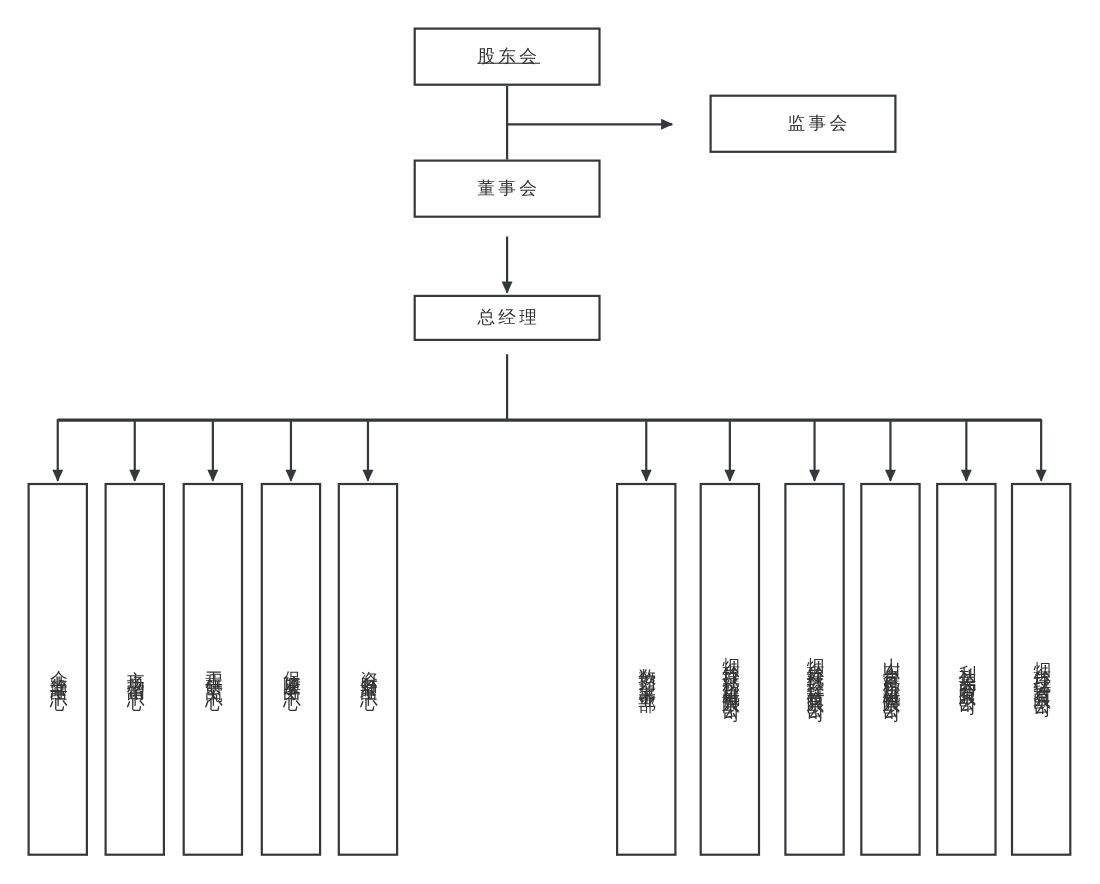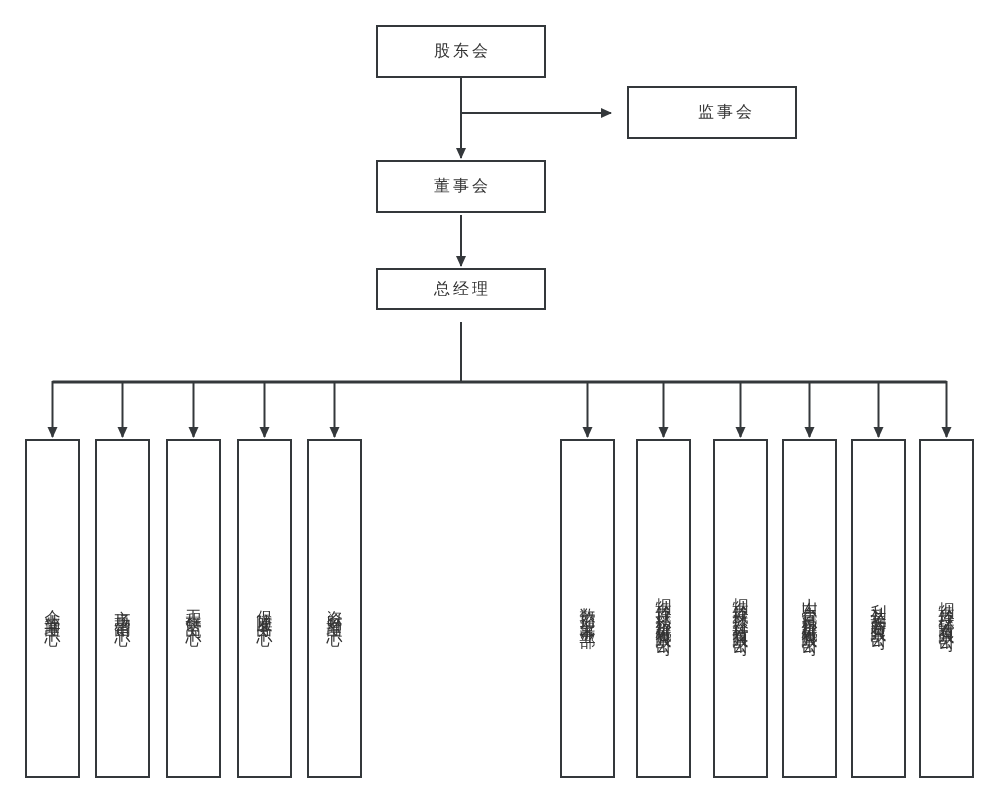--- a/index.html
+++ b/index.html
@@ -51,29 +51,29 @@
       <path d="M334.5,381 L334.5,437" marker-end="url(#arrow)"></path>
       <path d="M587.5,381 L587.5,437" marker-end="url(#arrow)"></path>
       <path d="M663.5,381 L663.5,437" marker-end="url(#arrow)"></path>
       <path d="M740.5,381 L740.5,437" marker-end="url(#arrow)"></path>
       <path d="M809.5,381 L809.5,437" marker-end="url(#arrow)"></path>
       <path d="M878.5,381 L878.5,437" marker-end="url(#arrow)"></path>
       <path d="M946.5,381 L946.5,437" marker-end="url(#arrow)"></path>
     </g>
   </svg>
 
-  <div class="node hbox" style="left:376px; top:25px;">
+  <div class="node hbox" style="left:376px; top:25px;text-decoration:underline;">
     <span>股东会</span>
   </div>
 
-  <div class="node hbox" style="left:627px; top:86px;padding-left:26px;">
+  <div class="node hbox" style="left:645px; top:86px;padding-left:26px;">
     <span>监事会</span>
   </div>
 
-  <div class="node hbox" style="left:376px; top:160px;">
+  <div class="node hbox" style="left:376px; top:145px;">
     <span>董事会</span>
   </div>
 
   <div class="node hbox" style="left:376px; top:268px; height:42px;">
     <span>总经理</span>
   </div>
 
   <div class="node vbox" style="left:25px;">
     <span class="vlabel">企业管理中心</span>
   </div>

